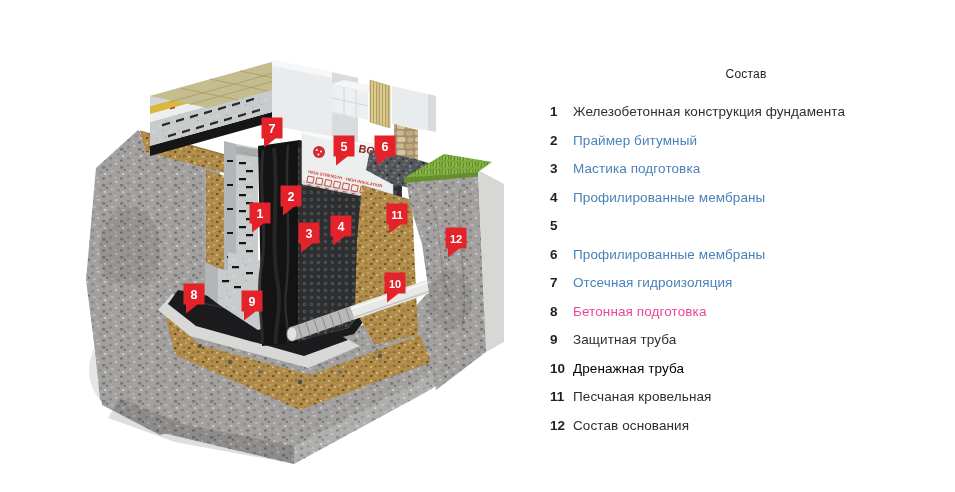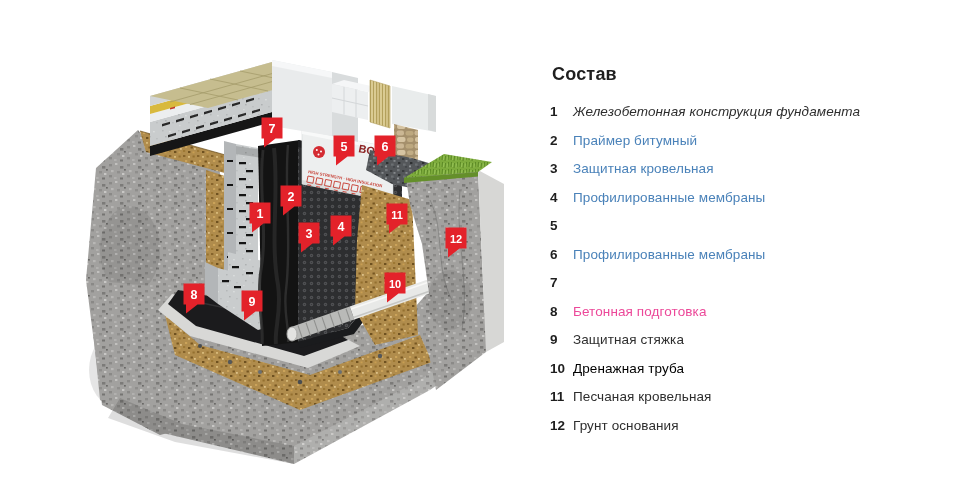--- a/index.html
+++ b/index.html
@@ -4,22 +4,23 @@
 <style>
   html,body{margin:0;padding:0;background:#ffffff;}
   body{
     width:955px;height:492px;position:relative;overflow:hidden;
     font-family:"Liberation Sans", sans-serif;
     -webkit-font-smoothing:antialiased;
   }
   .diagram-wrap{position:absolute;left:0;top:0;width:530px;height:492px;}
   .legend{position:absolute;left:550px;top:64px;width:390px;}
   .legend h2{
-    margin:0 0 21px 2px;font-size:18px;line-height:20px;font-weight:700;color:#1f1f1f;
+    margin:0 0 21px 2px;font-size:12px;line-height:20px;font-weight:400;color:#1f1f1f;
     letter-spacing:.2px;
+    text-align:center;
   }
   .lrow{display:flex;align-items:flex-start;margin-bottom:15px;font-size:13.5px;line-height:13.5px;}
   .lnum{width:23px;flex:0 0 23px;font-weight:700;color:#1f1f1f;}
   .llabel{letter-spacing:.1px;}
   .llabel.link{cursor:pointer;}
   svg text.mnum{font-family:"Liberation Sans",sans-serif;font-weight:700;fill:#fff;}
   svg text.brand{font-family:"Liberation Sans",sans-serif;font-weight:700;}
 </style>
 </head>
 <body>
@@ -300,58 +301,59 @@
         </g>
       </g>
 </svg>
 </div>
 
 <div class="legend">
   <h2>Состав</h2>
   <div id="legend-list">
       <div class="lrow">
         <span class="lnum" style="color: rgb(31, 31, 31);">1</span>
-        <span class="llabel" style="color: rgb(46, 46, 46); font-style: italic;">Железобетонная конструкция фундамента</span>
+        <span class="llabel" style="color: rgb(46, 46, 46);">Железобетонная конструкция фундамента</span>
       </div>
       <div class="lrow">
         <span class="lnum" style="color: rgb(31, 31, 31);">2</span>
         <span class="llabel link" style="color: rgb(74, 130, 185); text-align: right;">Праймер битумный</span>
       </div>
       <div class="lrow">
         <span class="lnum" style="color: rgb(31, 31, 31);">3</span>
-        <span class="llabel link" style="color: rgb(74, 130, 185);">Защитная кровельная</span>
+        <span class="llabel link" style="color: rgb(74, 130, 185);">Мастика подготовка</span>
       </div>
       <div class="lrow">
         <span class="lnum" style="color: rgb(31, 31, 31);">4</span>
         <span class="llabel link" style="color: rgb(74, 130, 185);">Профилированные мембраны</span>
       </div>
       <div class="lrow">
         <span class="lnum" style="color: rgb(31, 31, 31);">5</span>
       </div>
       <div class="lrow">
         <span class="lnum" style="color: rgb(31, 31, 31);">6</span>
         <span class="llabel link" style="color: rgb(74, 130, 185);">Профилированные мембраны</span>
       </div>
       <div class="lrow">
         <span class="lnum" style="color: rgb(31, 31, 31);">7</span>
+        <span class="llabel link" style="color: rgb(74, 130, 185);">Отсечная гидроизоляция</span>
       </div>
       <div class="lrow">
         <span class="lnum" style="color: rgb(31, 31, 31);">8</span>
         <span class="llabel" style="color: #ec4899;">Бетонная подготовка</span>
       </div>
       <div class="lrow">
         <span class="lnum" style="color: rgb(31, 31, 31);">9</span>
-        <span class="llabel" style="color: rgb(46, 46, 46);">Защитная стяжка</span>
+        <span class="llabel" style="color: rgb(46, 46, 46);">Защитная труба</span>
       </div>
       <div class="lrow">
         <span class="lnum" style="color: rgb(31, 31, 31);">10</span>
         <span class="llabel" style="color: #000000;">Дренажная труба</span>
       </div>
       <div class="lrow">
         <span class="lnum" style="color: rgb(31, 31, 31);">11</span>
         <span class="llabel" style="color: rgb(46, 46, 46);">Песчаная кровельная</span>
       </div>
       <div class="lrow">
         <span class="lnum" style="color: rgb(31, 31, 31);">12</span>
-        <span class="llabel" style="color: rgb(46, 46, 46);">Грунт основания</span>
+        <span class="llabel" style="color: rgb(46, 46, 46);">Состав основания</span>
       </div>
     </div>
 </div>
 
 </body></html>

